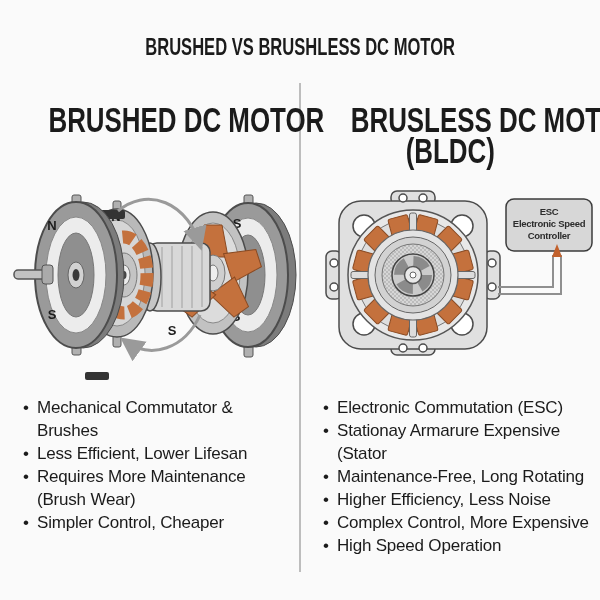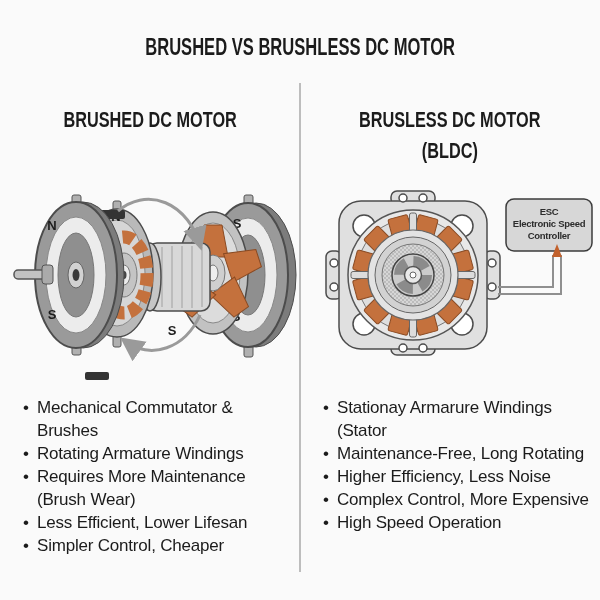--- a/index.html
+++ b/index.html
@@ -16,21 +16,21 @@
     overflow:hidden;
   }
   .title{
     position:absolute;top:28px;left:0;width:600px;text-align:center;
     font-size:23px;font-weight:700;line-height:38px;white-space:nowrap;
   }
   .title .cond{display:inline-block;transform:scaleX(.72);transform-origin:center;}
   .divider{position:absolute;left:299px;top:83px;width:1.5px;height:489px;background:var(--divider);}
   .col-head{
     position:absolute;top:104px;width:300px;text-align:center;
-    font-size:22px;font-weight:700;line-height:31px;white-space:nowrap;
+    font-size:35px;font-weight:700;line-height:31px;white-space:nowrap;
   }
   .col-head .cond{display:inline-block;transform:scaleX(.74);transform-origin:center;}
   .col-head.left{left:0;}
   .col-head.right{left:300px;}
   .motor-svg{position:absolute;}
   #brushed-svg{left:0;top:183px;width:300px;height:200px;}
   #bldc-svg{left:300px;top:181px;width:300px;height:205px;}
   ul.bullets{
     position:absolute;top:396px;list-style:none;
     font-size:17px;line-height:23px;letter-spacing:-0.2px;
@@ -243,26 +243,26 @@
     <rect x="206" y="18" width="86" height="52" rx="8" fill="#d7d7d7" stroke="#3c3c3c" stroke-width="1.5"></rect>
     <text class="esc-text" x="249" y="34">ESC</text>
     <text class="esc-text" x="249" y="46">Electronic Speed</text>
     <text class="esc-text" x="249" y="58">Controller</text>
   </g>
   <polygon points="252,76 262,76 257,63" fill="#c2612c"></polygon>
 </svg>
 
 <ul class="bullets left">
   <li>Mechanical Commutator &amp; Brushes</li>
-  <li>Rotating Armature Windings</li>
+  <li>Less Efficient, Lower Lifesan</li>
   <li>Requires More Maintenance
 (Brush Wear)</li>
-  <li>Less Efficient, Lower Lifesan</li>
   <li>Simpler Control, Cheaper</li>
 </ul>
 
 <ul class="bullets right">
-  <li>Stationay Armarure Windings (Stator</li>
+  <li>Electronic Commutation (ESC)</li>
+  <li>Stationay Armarure Expensive (Stator</li>
   <li>Maintenance-Free, Long Rotating</li>
   <li>Higher Efficiency, Less Noise</li>
   <li>Complex Control, More Expensive</li>
   <li>High Speed Operation</li>
 </ul>
 
 </body></html>

